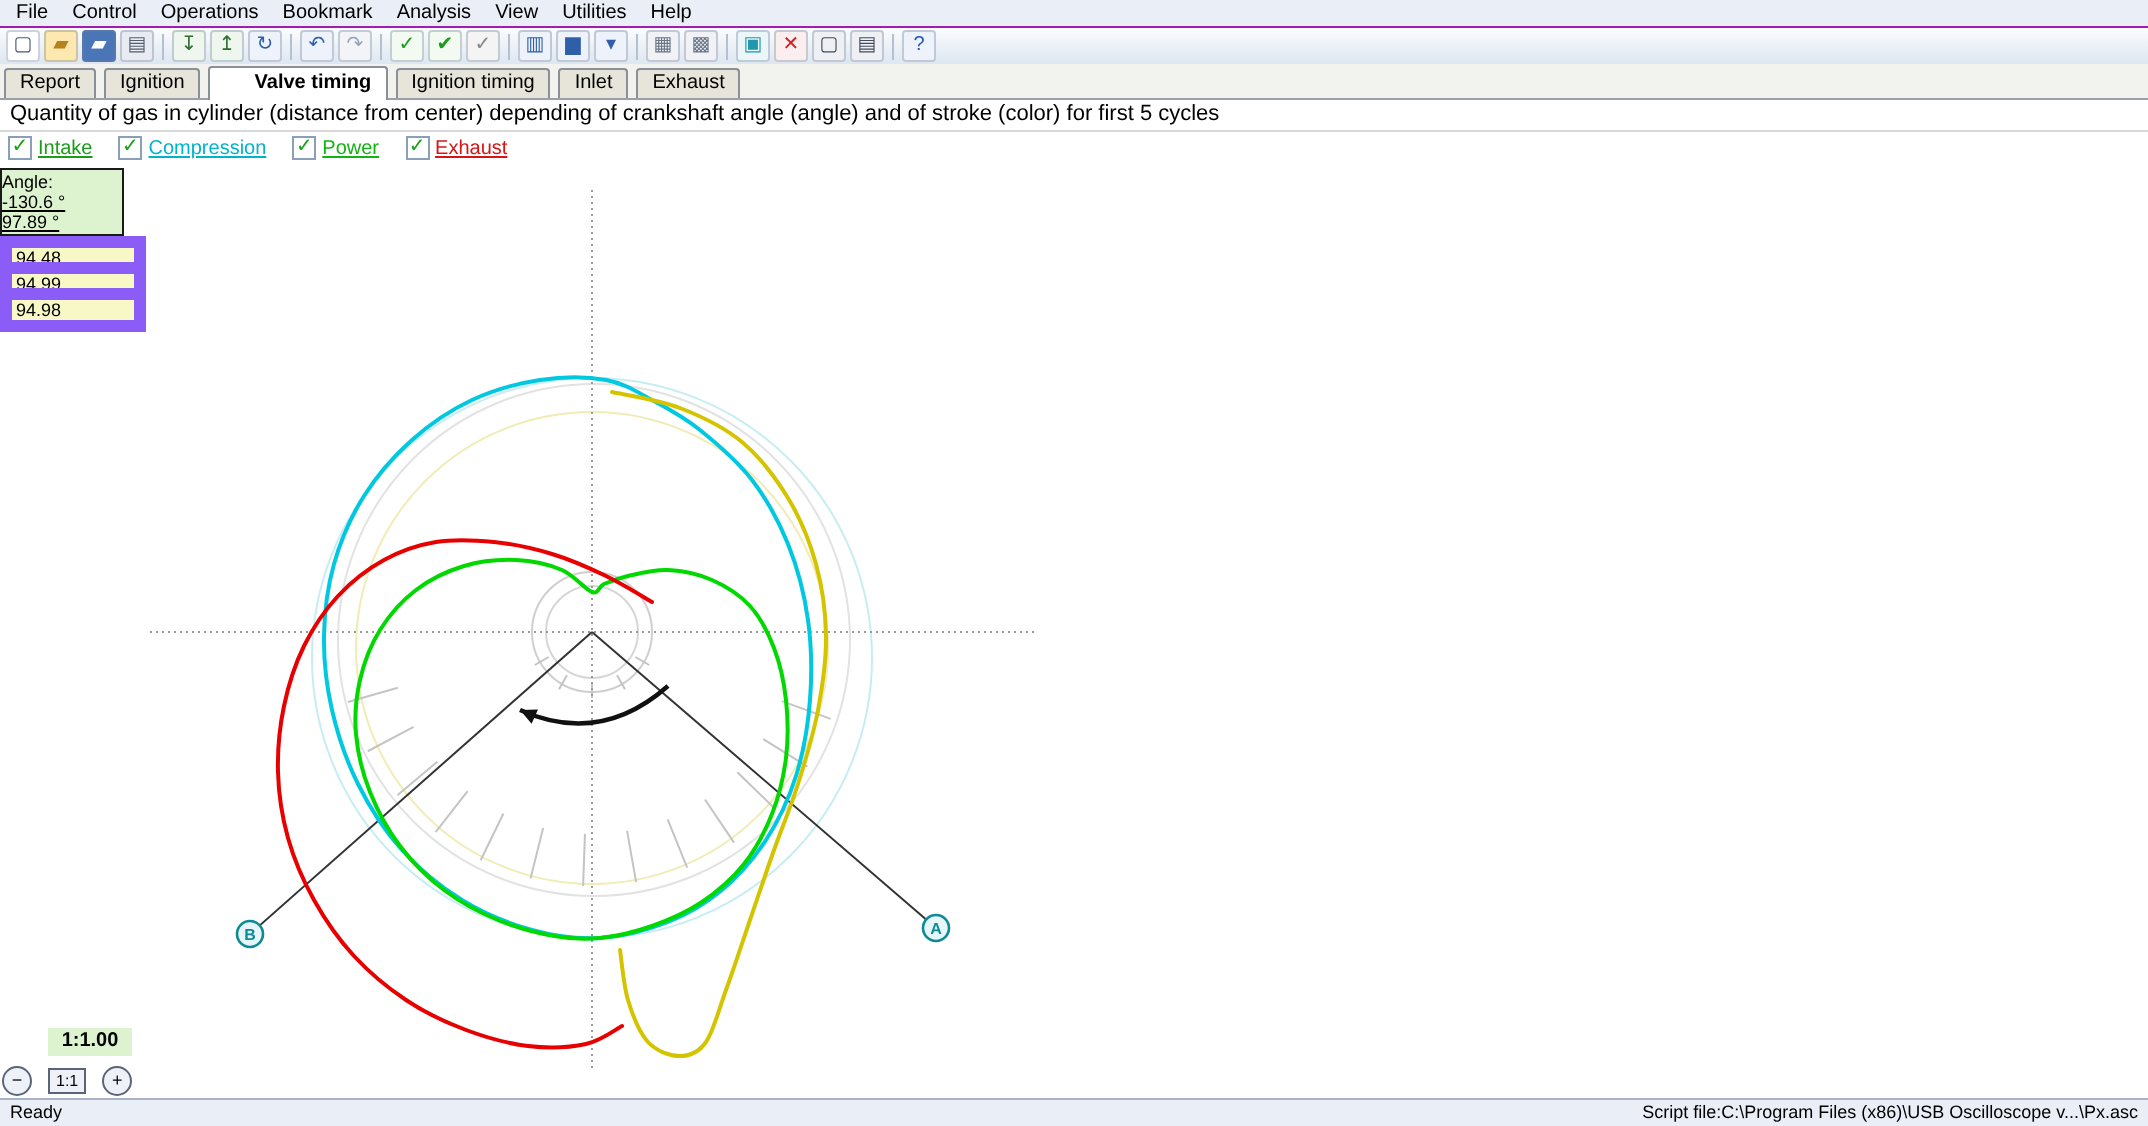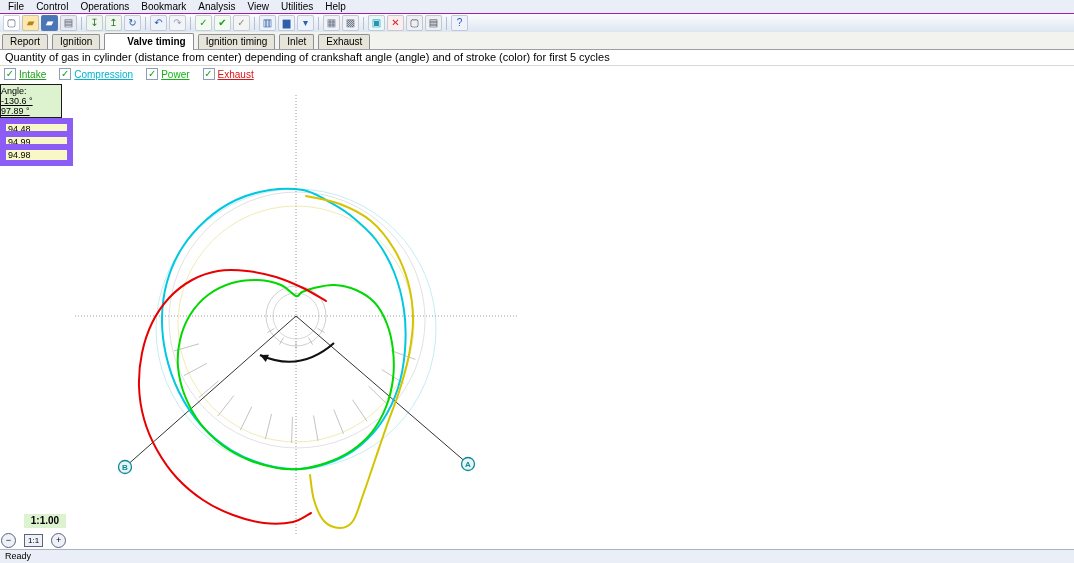--- a/index.html
+++ b/index.html
@@ -180,13 +180,14 @@
 
 <div class="scale-box">1:1.00</div>
 <div class="zoom-controls">
   <span class="zoom-btn">−</span>
   <span class="zoom-reset">1:1</span>
   <span class="zoom-btn">+</span>
 </div>
 
 <div class="statusbar">
   <span>Ready</span>
+  <span>Script file:C:\Program Files (x86)\USB Oscilloscope v...\Px.asc</span>
 </div>
 
 </body></html>

